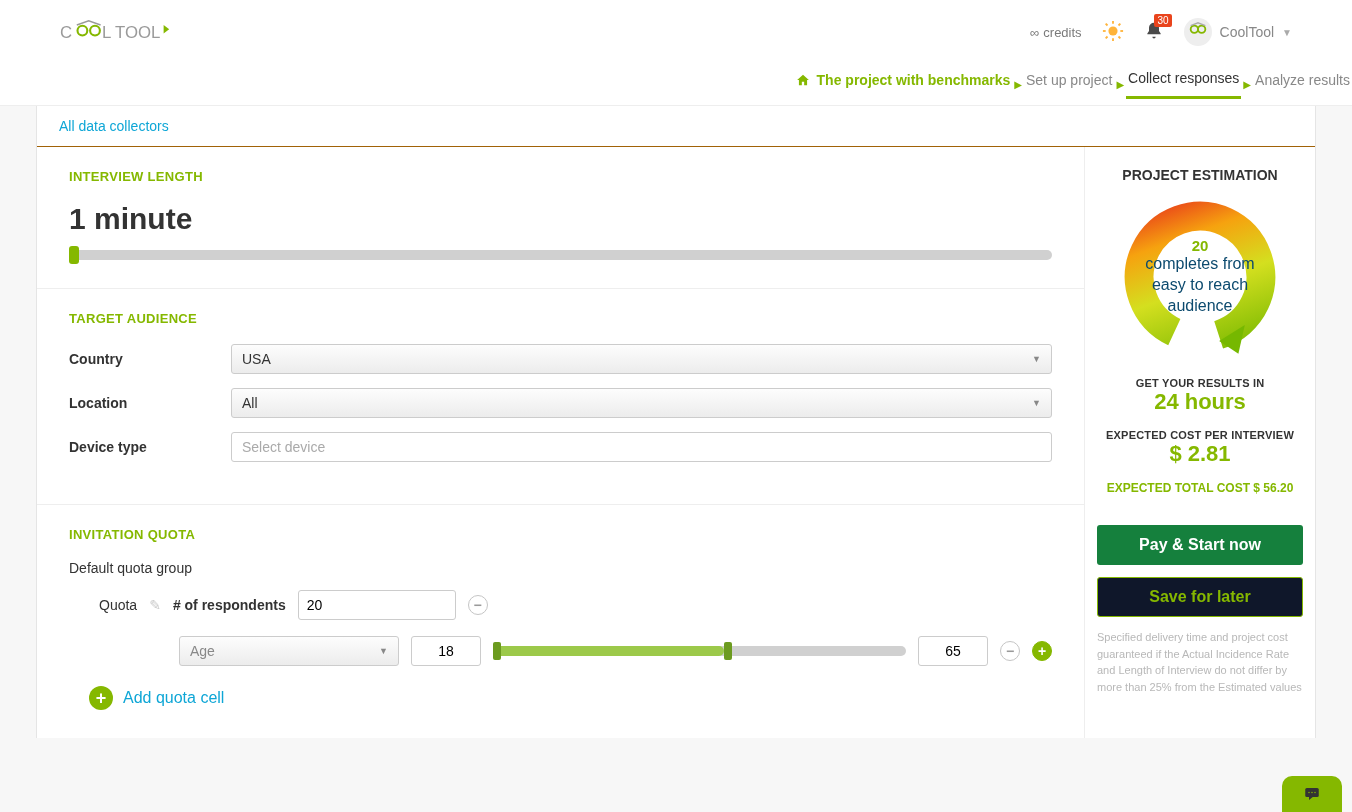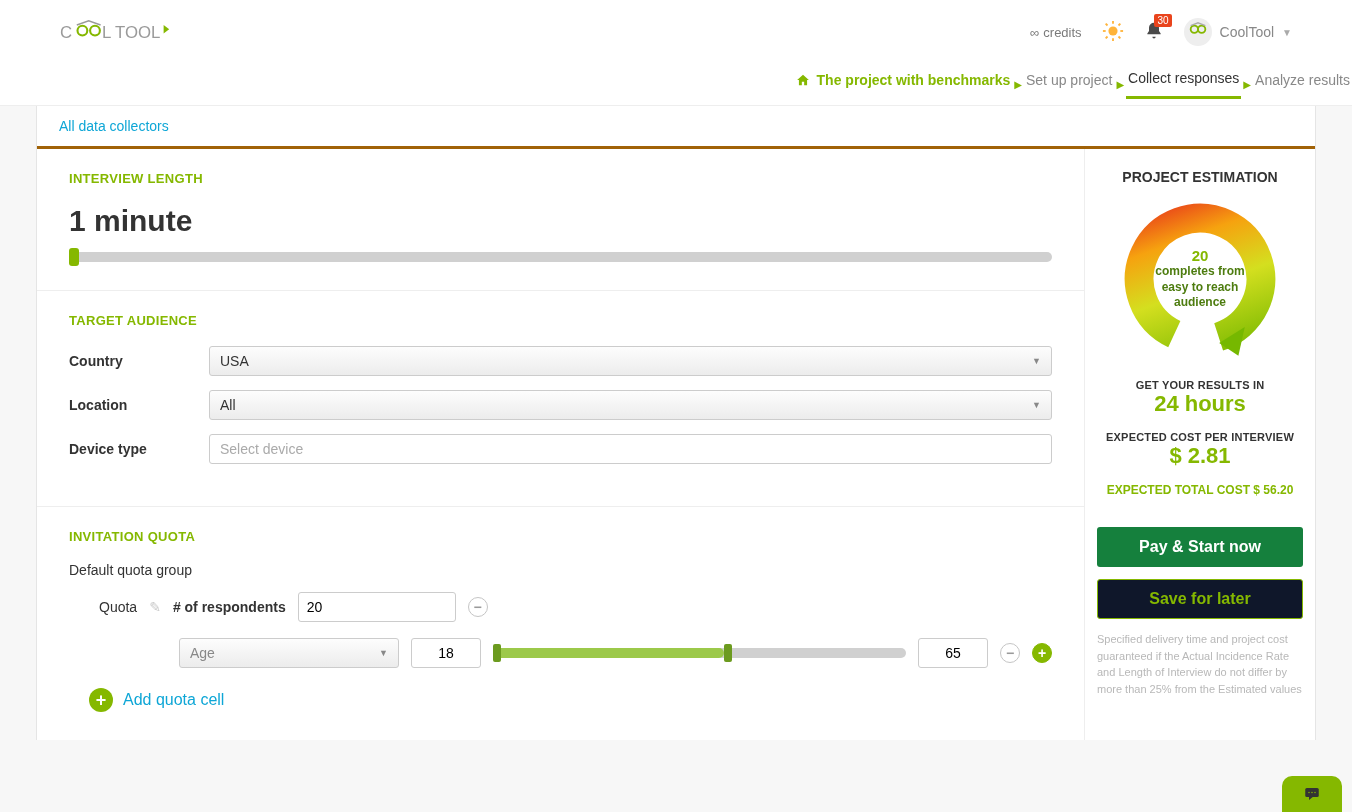--- a/index.html
+++ b/index.html
@@ -41,39 +41,39 @@
 }
 .bc-item { color: #888; font-size: 14px; cursor: pointer; padding: 0 2px 10px 2px; }
 .bc-item.home { color: #85b800; font-weight: 600; display: flex; align-items: center; gap: 6px;}
 .bc-item.active { color: #333; border-bottom: 3px solid #85b800; font-weight: 500; }
 .bc-sep { color: #85b800; font-size: 10px; }
 .page {
   max-width: 1280px; margin: 0 auto; padding: 0 0;
   border-left: 1px solid #e5e5e5; border-right: 1px solid #e5e5e5;
   background: #fff;
 }
-.link-row { padding: 12px 22px; border-bottom: 3px solid #a16207; }
+.link-row { padding: 12px 22px; border-bottom: 1px solid #a16207; }
 .link-row a { color: #0ea6d6; text-decoration: none; font-size: 14px; }
 .main-wrap { display: flex; }
 .left-col { flex: 1; border-right: 1px solid #eee; }
 .right-col { width: 230px; padding: 20px 12px 20px 12px; }
 .card { padding: 22px 32px 28px 32px; border-bottom: 1px solid #eee; }
 .section-title {
   color: #85b800; font-weight: 700; font-size: 13px; letter-spacing: 0.3px;
   margin-bottom: 18px;
 }
 .big-value { font-size: 30px; font-weight: 700; color: #333; margin-bottom: 14px; }
 .track {
   height: 10px; background: #d0d0d0; border-radius: 5px; position: relative; width: 100%;
 }
 .thumb {
   position: absolute; left: 0; top: -4px; width: 10px; height: 18px;
   background: #85b800; border-radius: 3px;
 }
-.form-row { display: flex; align-items: center; margin-bottom: 14px; gap: 0; }
+.form-row { display: flex; align-items: center; margin-bottom: 14px; gap: 22px; }
 .form-label { width: 140px; font-weight: 600; color: #333; font-size: 14px; }
 .select, .textish {
   flex: 1; height: 30px; border: 1px solid #ccc; border-radius: 3px;
   background: linear-gradient(#fdfdfd,#ececec);
   padding: 0 10px; display: flex; align-items: center; justify-content: space-between;
   font-size: 14px; color: #333; cursor: pointer;
 }
 .textish { background: #fff; color: #aaa; }
 .caret { font-size: 9px; color: #888; }
 .subhead { color: #333; font-size: 14px; margin-bottom: 14px; }
@@ -106,21 +106,21 @@
 .add-cell { display: flex; align-items: center; gap: 10px; margin-top: 20px; padding-left: 20px; cursor: pointer; }
 .add-cell-icon {
   width: 24px; height: 24px; border-radius: 50%; background: #85b800; color: #fff;
   display: flex; align-items: center; justify-content: center; font-size: 18px; font-weight: 700;
 }
 .add-cell-text { color: #0ea6d6; font-size: 16px; }
 .est-title { text-align: center; font-weight: 700; font-size: 14px; color: #333; margin-bottom: 14px; }
 .donut-wrap { position: relative; width: 160px; height: 160px; margin: 0 auto 20px; }
 .donut-text { position: absolute; inset: 0; display: flex; flex-direction: column; align-items: center; justify-content: center; text-align: center; padding: 0 22px;}
 .donut-text .num { color: #85b800; font-weight: 700; font-size: 15px; }
-.donut-text .txt { color: #4d7c0f; font-weight: 700; font-size: 12px; line-height: 1.3; }
+.donut-text .txt { color: #0c4a6e; font-weight: 400; font-size: 16px; line-height: 1.3; }
 .est-block { text-align: center; margin-bottom: 14px; }
 .est-cap { font-size: 11px; font-weight: 700; color: #333; letter-spacing: 0.2px;}
 .est-val { font-size: 22px; font-weight: 700; color: #85b800; }
 .est-total { text-align: center; font-size: 12px; font-weight: 700; color: #85b800; margin-bottom: 30px;}
 .btn {
   display: block; width: 100%; height: 40px; border-radius: 3px; font-size: 16px; font-weight: 600;
   cursor: pointer; margin-bottom: 12px;
 }
 .btn-primary { background: #15803d; color: #fff; border: none; margin-top: 12px; }
 .btn-secondary { background: #0f172a; color: #85b800; border: 1px solid #85b800; }

